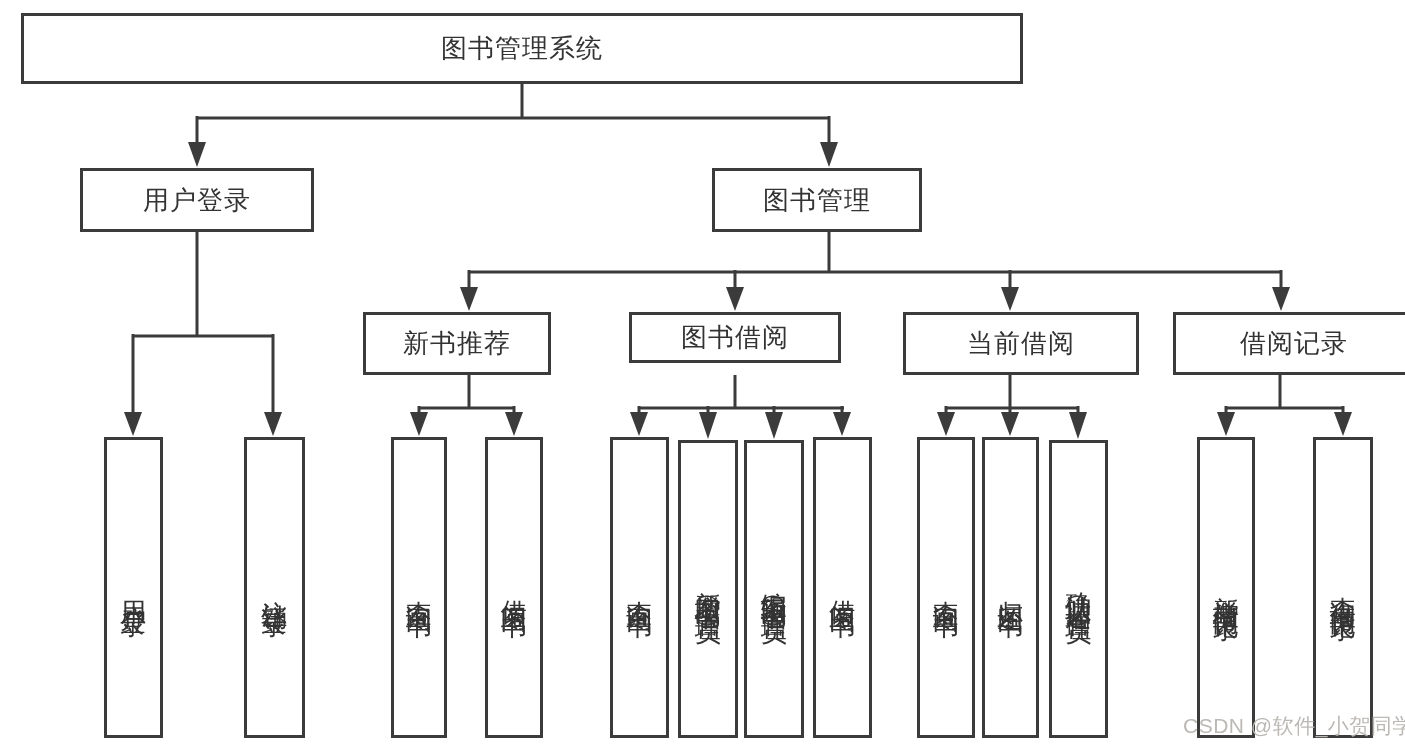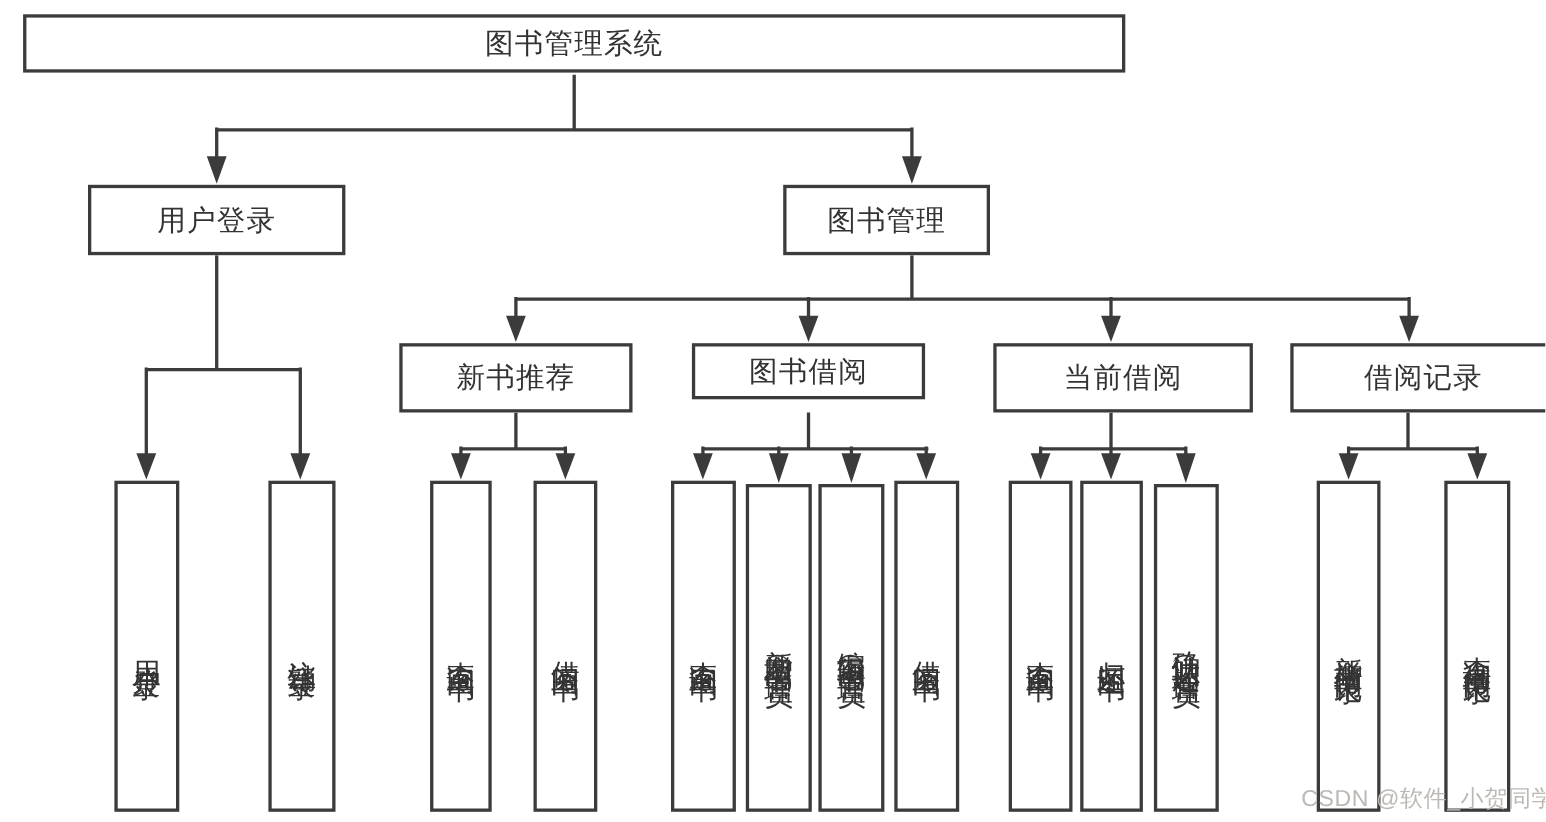--- a/index.html
+++ b/index.html
@@ -76,32 +76,32 @@
       <polygon points="765,412 783,412 774,439"></polygon>
       <polygon points="833,412 851,412 842,436"></polygon>
       <polygon points="937,412 955,412 946,436"></polygon>
       <polygon points="1001,412 1019,412 1010,436"></polygon>
       <polygon points="1069,412 1087,412 1078,439"></polygon>
       <polygon points="1217,412 1235,412 1226,436"></polygon>
       <polygon points="1334,412 1352,412 1343,436"></polygon>
     </g>
   </svg>
 
-  <div class="box" style="left:21px;top:13px;width:1002px;height:53px">
+  <div class="box" style="left:21px;top:13px;width:1002px;height:71px">
     <span class="h-label">图书管理系统</span>
   </div>
 
   <div class="box" style="left:80px;top:168px;width:234px;height:64px">
     <span class="h-label">用户登录</span>
   </div>
-  <div class="box" style="left:712px;top:168px;width:188px;height:64px">
+  <div class="box" style="left:712px;top:168px;width:210px;height:64px">
     <span class="h-label">图书管理</span>
   </div>
 
-  <div class="box" style="left:363px;top:312px;width:212px;height:63px">
+  <div class="box" style="left:363px;top:312px;width:188px;height:63px">
     <span class="h-label">新书推荐</span>
   </div>
   <div class="box" style="left:629px;top:312px;width:212px;height:51px">
     <span class="h-label">图书借阅</span>
   </div>
   <div class="box" style="left:903px;top:312px;width:236px;height:63px">
     <span class="h-label">当前借阅</span>
   </div>
   <div class="box" style="left:1173px;top:312px;width:242px;height:63px">
     <span class="h-label">借阅记录</span>

